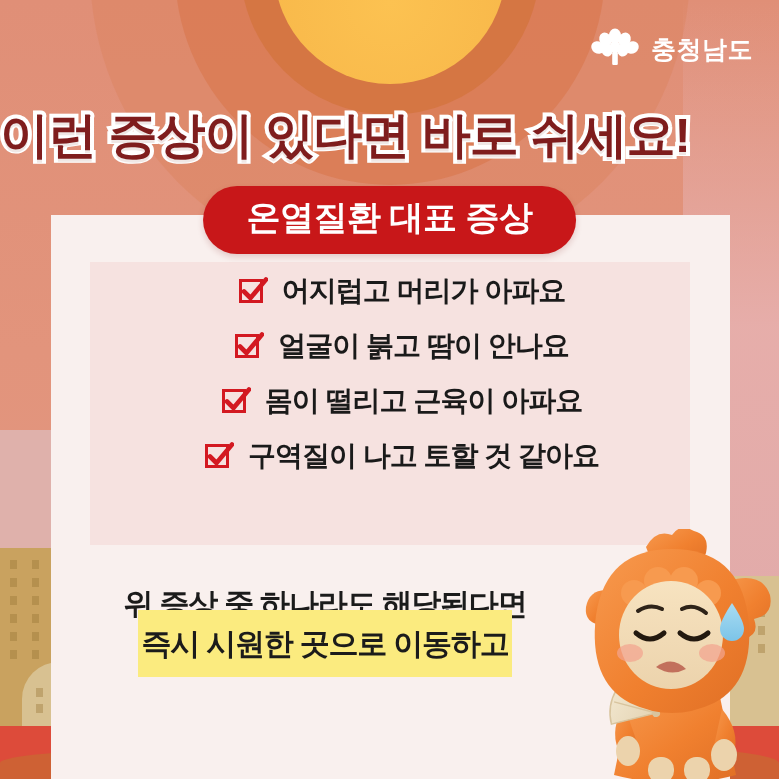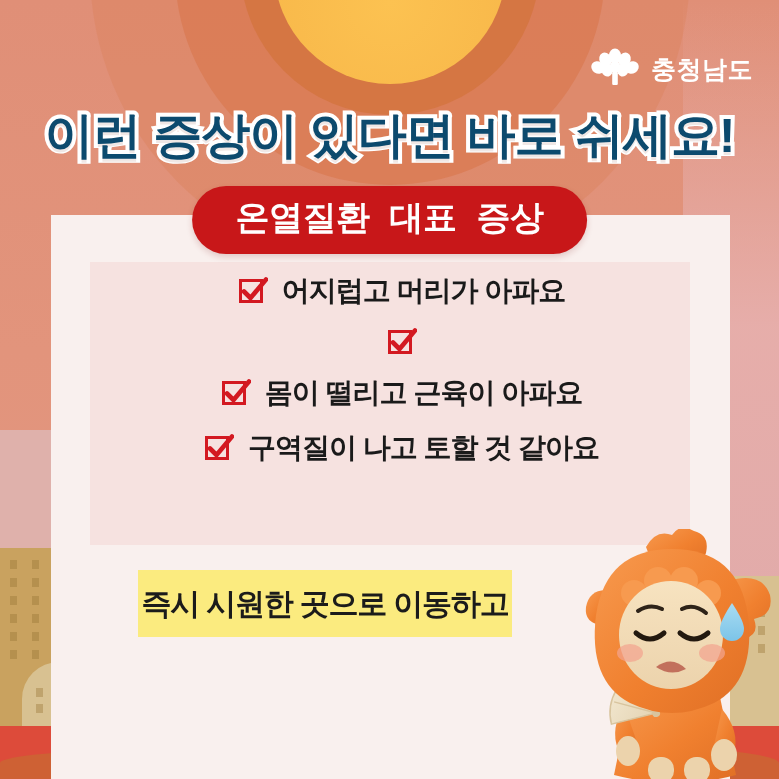--- a/index.html
+++ b/index.html
@@ -104,42 +104,42 @@
   }
   .ground-orange {
     position: absolute; left:0; right:0; bottom:0; height: 38px;
     background: #ce6134;
     border-radius: 60% 40% 0 0 / 22px 22px 0 0;
   }
 
   
   .logo {
     position: absolute;
-    top: 45px; right: 26px;
+    top: 25px; right: 26px;
     display: flex; align-items: center; gap: 10px;
     z-index: 12;
   }
   .logo-mark { width: 52px; height: 48px; }
   .logo-text {
     color: #ffffff;
     font-size: 25px;
     font-weight: 700;
     letter-spacing: .5px;
     line-height: 1;
   }
 
   
   .title {
     position: absolute;
     top: 103px; left: 0; right: 0;
-    text-align: center;
+    text-align: left;
     z-index: 12;
     font-size: 49px;
     font-weight: 800;
-    color: #0c4a6e;
+    color: #7f1d1d;
     letter-spacing: -1px;
     -webkit-text-stroke: 8px #ffffff;
     paint-order: stroke fill;
     text-shadow: 0 3px 0 rgba(120,60,40,.12);
   }
 
   
   .card {
     position: absolute;
     left: 51px; top: 215px;
@@ -163,21 +163,20 @@
     top: 186px;
     background: #c81719;
     border-radius: 40px;
     padding: 9px 44px 13px;
     color: #ffffff;
     font-size: 34px;
     font-weight: 800;
     letter-spacing: -.5px;
     white-space: nowrap;
     box-shadow: 0 3px 6px rgba(130,20,20,.18);
-    font-family: Liberation Mono, monospace;
   }
 
   
   .list {
     position: absolute;
     z-index: 15;
     left: 0; right: 0;
     top: 272px;
     display: flex;
     flex-direction: column;
@@ -378,20 +377,21 @@
       <span class="list-label">어지럽고 머리가 아파요</span>
     </div>
 
     <div class="list-item">
       <span class="chk">
         <svg viewBox="0 0 30 30" width="30" height="30" aria-hidden="true">
           <rect x="2.5" y="4.5" width="21" height="21" fill="none" stroke="#d31921" stroke-width="3"></rect>
           <path d="M6 15.5 L12.5 22 L28 3.5" fill="none" stroke="#d31921" stroke-width="4.6" stroke-linecap="round" stroke-linejoin="round"></path>
         </svg>
       </span>
+      <span class="list-label">얼굴이 붉고 땀이 안나요</span>
     </div>
 
 
     <div class="list-item">
       <span class="chk">
         <svg viewBox="0 0 30 30" width="30" height="30" aria-hidden="true">
           <rect x="2.5" y="4.5" width="21" height="21" fill="none" stroke="#d31921" stroke-width="3"></rect>
           <path d="M6 15.5 L12.5 22 L28 3.5" fill="none" stroke="#d31921" stroke-width="4.6" stroke-linecap="round" stroke-linejoin="round"></path>
         </svg>
       </span>
@@ -404,20 +404,21 @@
           <rect x="2.5" y="4.5" width="21" height="21" fill="none" stroke="#d31921" stroke-width="3"></rect>
           <path d="M6 15.5 L12.5 22 L28 3.5" fill="none" stroke="#d31921" stroke-width="4.6" stroke-linecap="round" stroke-linejoin="round"></path>
         </svg>
       </span>
       <span class="list-label">구역질이 나고 토할 것 같아요</span>
     </div>
 
   </div>
 
   <div class="msg">
+    <div class="msg-line">위 증상 중 하나라도 해당된다면</div>
     <div class="msg-line"><span class="hl">즉시 시원한 곳으로 이동하고</span></div>
   </div>
 
   <div class="mascot">
     <svg viewBox="0 0 205 250" width="205" height="250" aria-hidden="true">
       <defs>
         <linearGradient id="gOrange" x1="0" y1="0" x2="1" y2="1">
           <stop offset="0%" stop-color="#f79a4f"></stop>
           <stop offset="55%" stop-color="#f0802f"></stop>
           <stop offset="100%" stop-color="#e06f25"></stop>

